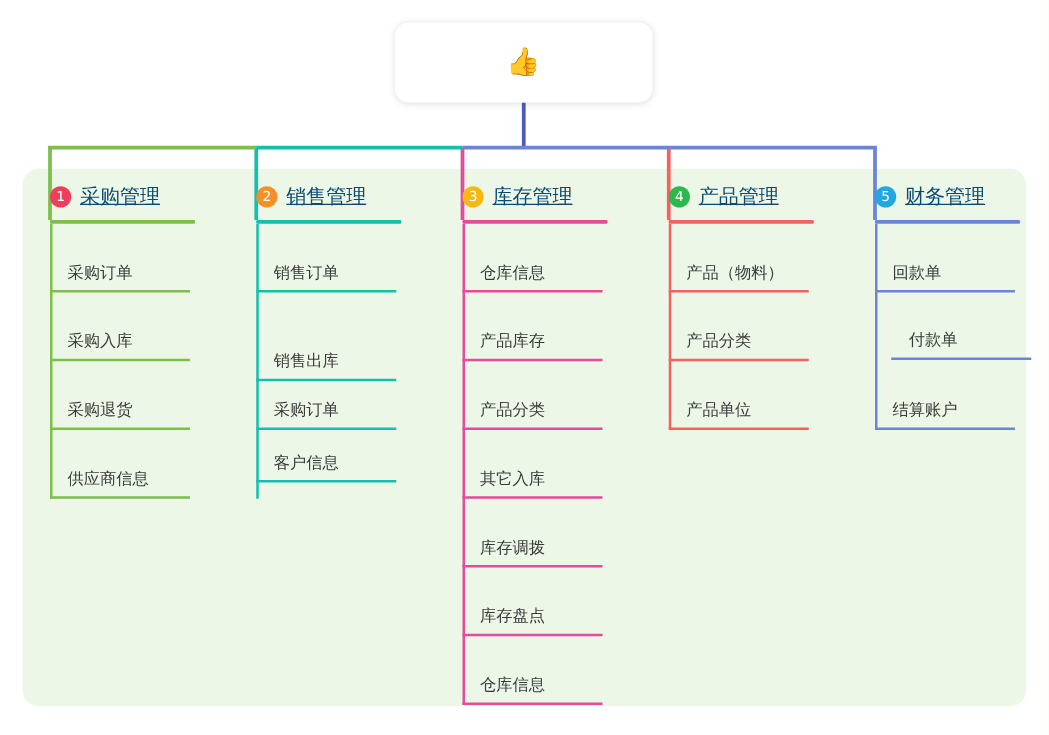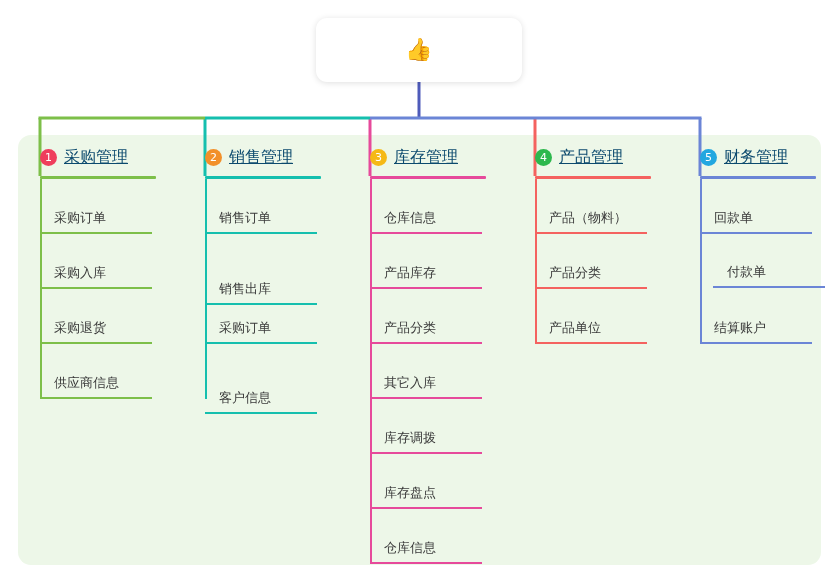--- a/index.html
+++ b/index.html
@@ -213,21 +213,21 @@
             <div class="leaf-rule" style="background: rgb(21, 191, 174);"></div>
           </div>
           <div class="leaf" style="top: 71px;">
             <span class="leaf-label">销售出库</span>
             <div class="leaf-rule" style="background: rgb(21, 191, 174);"></div>
           </div>
           <div class="leaf" style="top: 110px;">
             <span class="leaf-label">采购订单</span>
             <div class="leaf-rule" style="background: rgb(21, 191, 174);"></div>
           </div>
-          <div class="leaf" style="top: 180px;">
+          <div class="leaf" style="top: 152px;">
             <span class="leaf-label">客户信息</span>
             <div class="leaf-rule" style="background: rgb(21, 191, 174);"></div>
           </div>
         </div>
       </div>
       <div class="column" style="left: 358px;">
         <div class="col-head">
           <span class="badge" style="background: rgb(245, 185, 22);">3</span>
           <span class="col-title">库存管理</span>
           <div class="col-rule" style="background: rgb(230, 74, 155);"></div>

